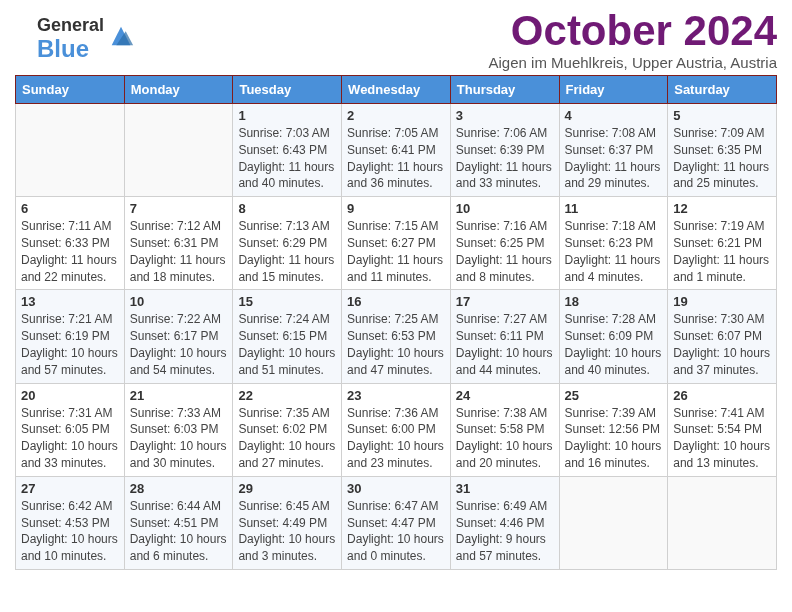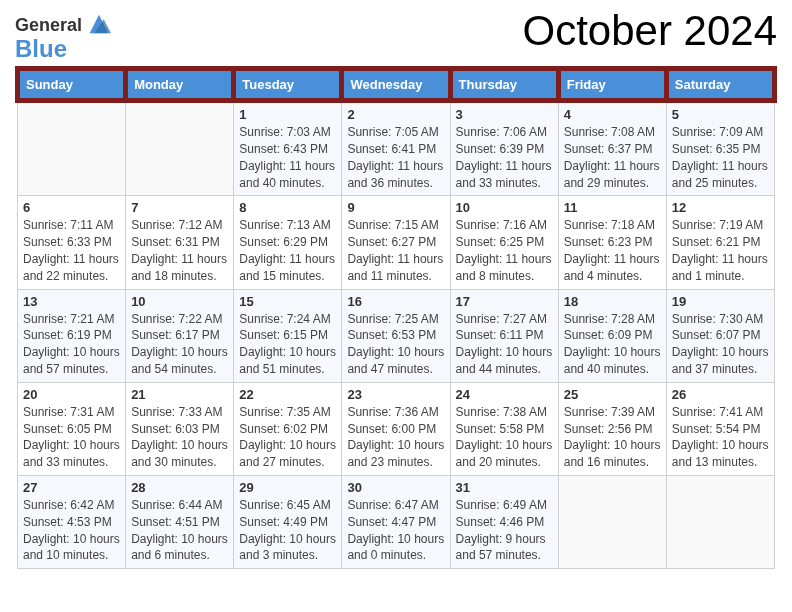--- a/index.html
+++ b/index.html
@@ -11,22 +11,23 @@
       padding: 10px 15px 15px 15px;
     }
     .header {
       display: flex;
       align-items: flex-start;
       justify-content: space-between;
       margin-bottom: 4px;
     }
     .logo {
       display: flex;
-      align-items: flex-start;
+      align-items: center;
       margin-top: 6px;
+      margin-left: 22px;
     }
     .logo-text {
       display: flex;
       flex-direction: column;
       line-height: 1.1;
     }
     .logo-general {
       font-size: 18px;
       font-weight: bold;
       color: #333;
@@ -40,42 +41,42 @@
       width: 28px;
       height: 28px;
       margin-left: 3px;
       margin-top: -6px;
     }
     .title-section {
       text-align: right;
     }
     .month-title {
       font-size: 42px;
-      font-weight: 400;
-      color: #000000;
+      font-weight: 700;
+      color: #701a75;
       line-height: 1;
     }
     .location-title {
       font-size: 15px;
       color: #555;
       margin-top: 2px;
     }
     table {
       width: 100%;
       border-collapse: collapse;
       font-size: 11px;
     }
     thead tr th {
       background-color: #4a90d9;
       color: #fff;
       text-align: left;
       padding: 6px 6px;
       font-size: 13px;
       font-weight: bold;
-      border: 5px solid #7f1d1d;
+      border: 1px solid #7f1d1d;
     }
     tbody tr td {
       border: 1px solid #d0d0d0;
       vertical-align: top;
       padding: 4px 5px;
       min-height: 80px;
       height: 80px;
       width: 14.28%;
       color: #444;
     }
@@ -110,20 +111,21 @@
       <span class="logo-general">General</span>
       <span class="logo-blue">Blue</span>
     </div>
     <svg class="logo-icon" viewBox="0 0 30 30">
       <polygon points="5,25 15,5 25,25" fill="#4a90d9"></polygon>
       <polygon points="10,25 20,10 28,25" fill="#2c6ea8" opacity="0.7"></polygon>
     </svg>
   </div>
   <div class="title-section">
     <div class="month-title">October 2024</div>
+    <div class="location-title">Aigen im Muehlkreis, Upper Austria, Austria</div>
   </div>
 </div>
 
 <table>
   <thead>
     <tr>
     <th>Sunday</th>
         <th>Monday</th>
         <th>Tuesday</th>
         <th>Wednesday</th>
@@ -282,21 +284,21 @@
         </td>
         <td>
           <span class="day-number">24</span>
           <div class="day-info">Sunrise: 7:38 AM
 Sunset: 5:58 PM
 Daylight: 10 hours and 20 minutes.</div>
         </td>
         <td>
           <span class="day-number">25</span>
           <div class="day-info">Sunrise: 7:39 AM
-Sunset: 2:56 PM
+Sunset: 12:56 PM
 Daylight: 10 hours and 16 minutes.</div>
         </td>
         <td>
           <span class="day-number">26</span>
           <div class="day-info">Sunrise: 7:41 AM
 Sunset: 5:54 PM
 Daylight: 10 hours and 13 minutes.</div>
         </td>
       </tr>
       <tr>

